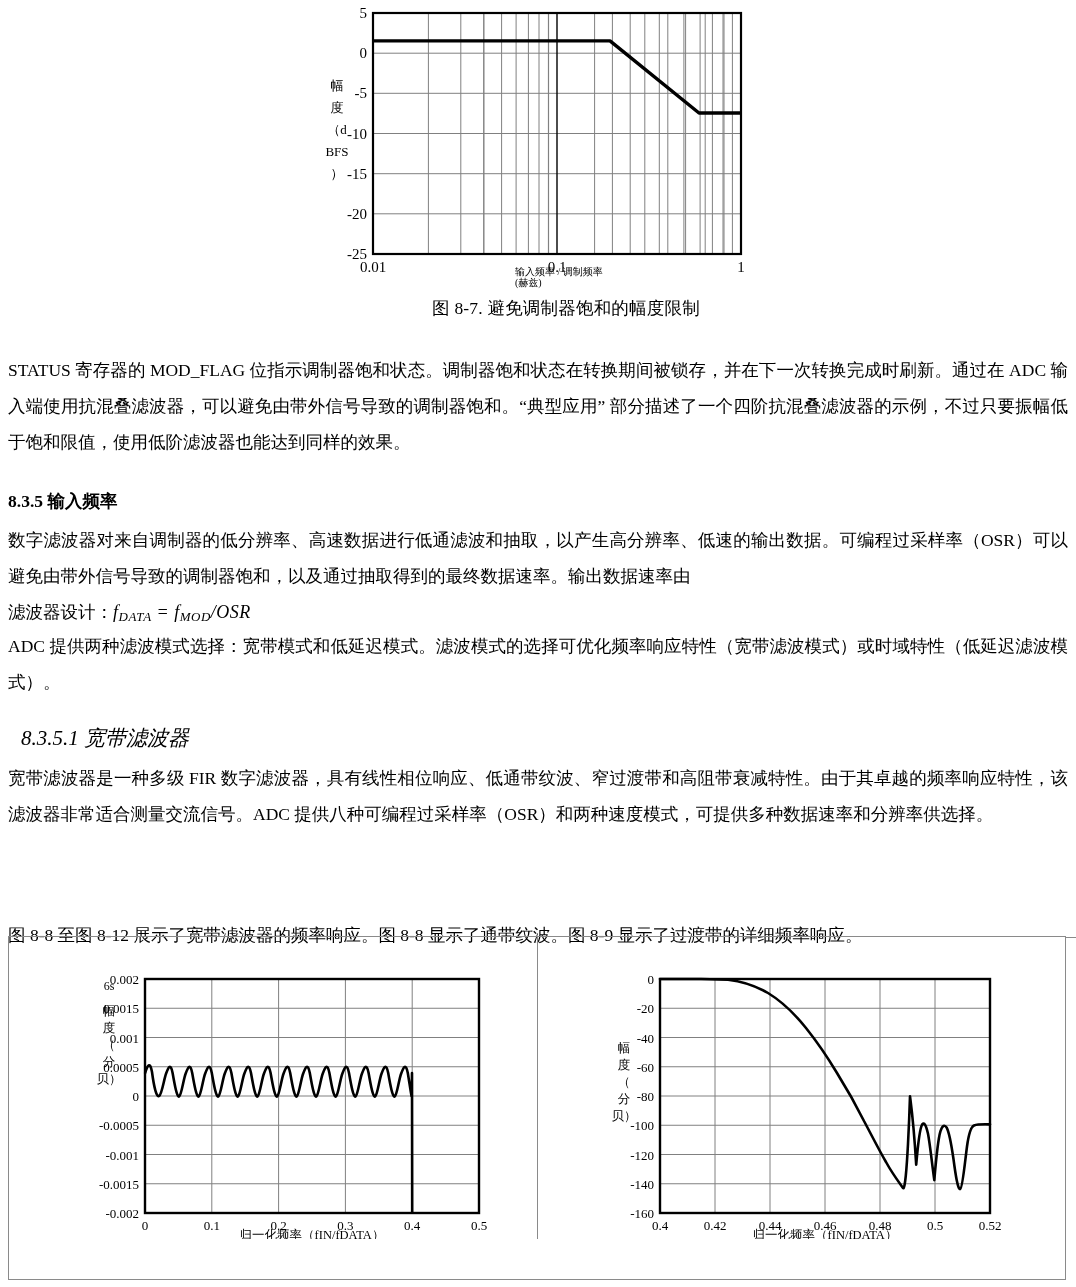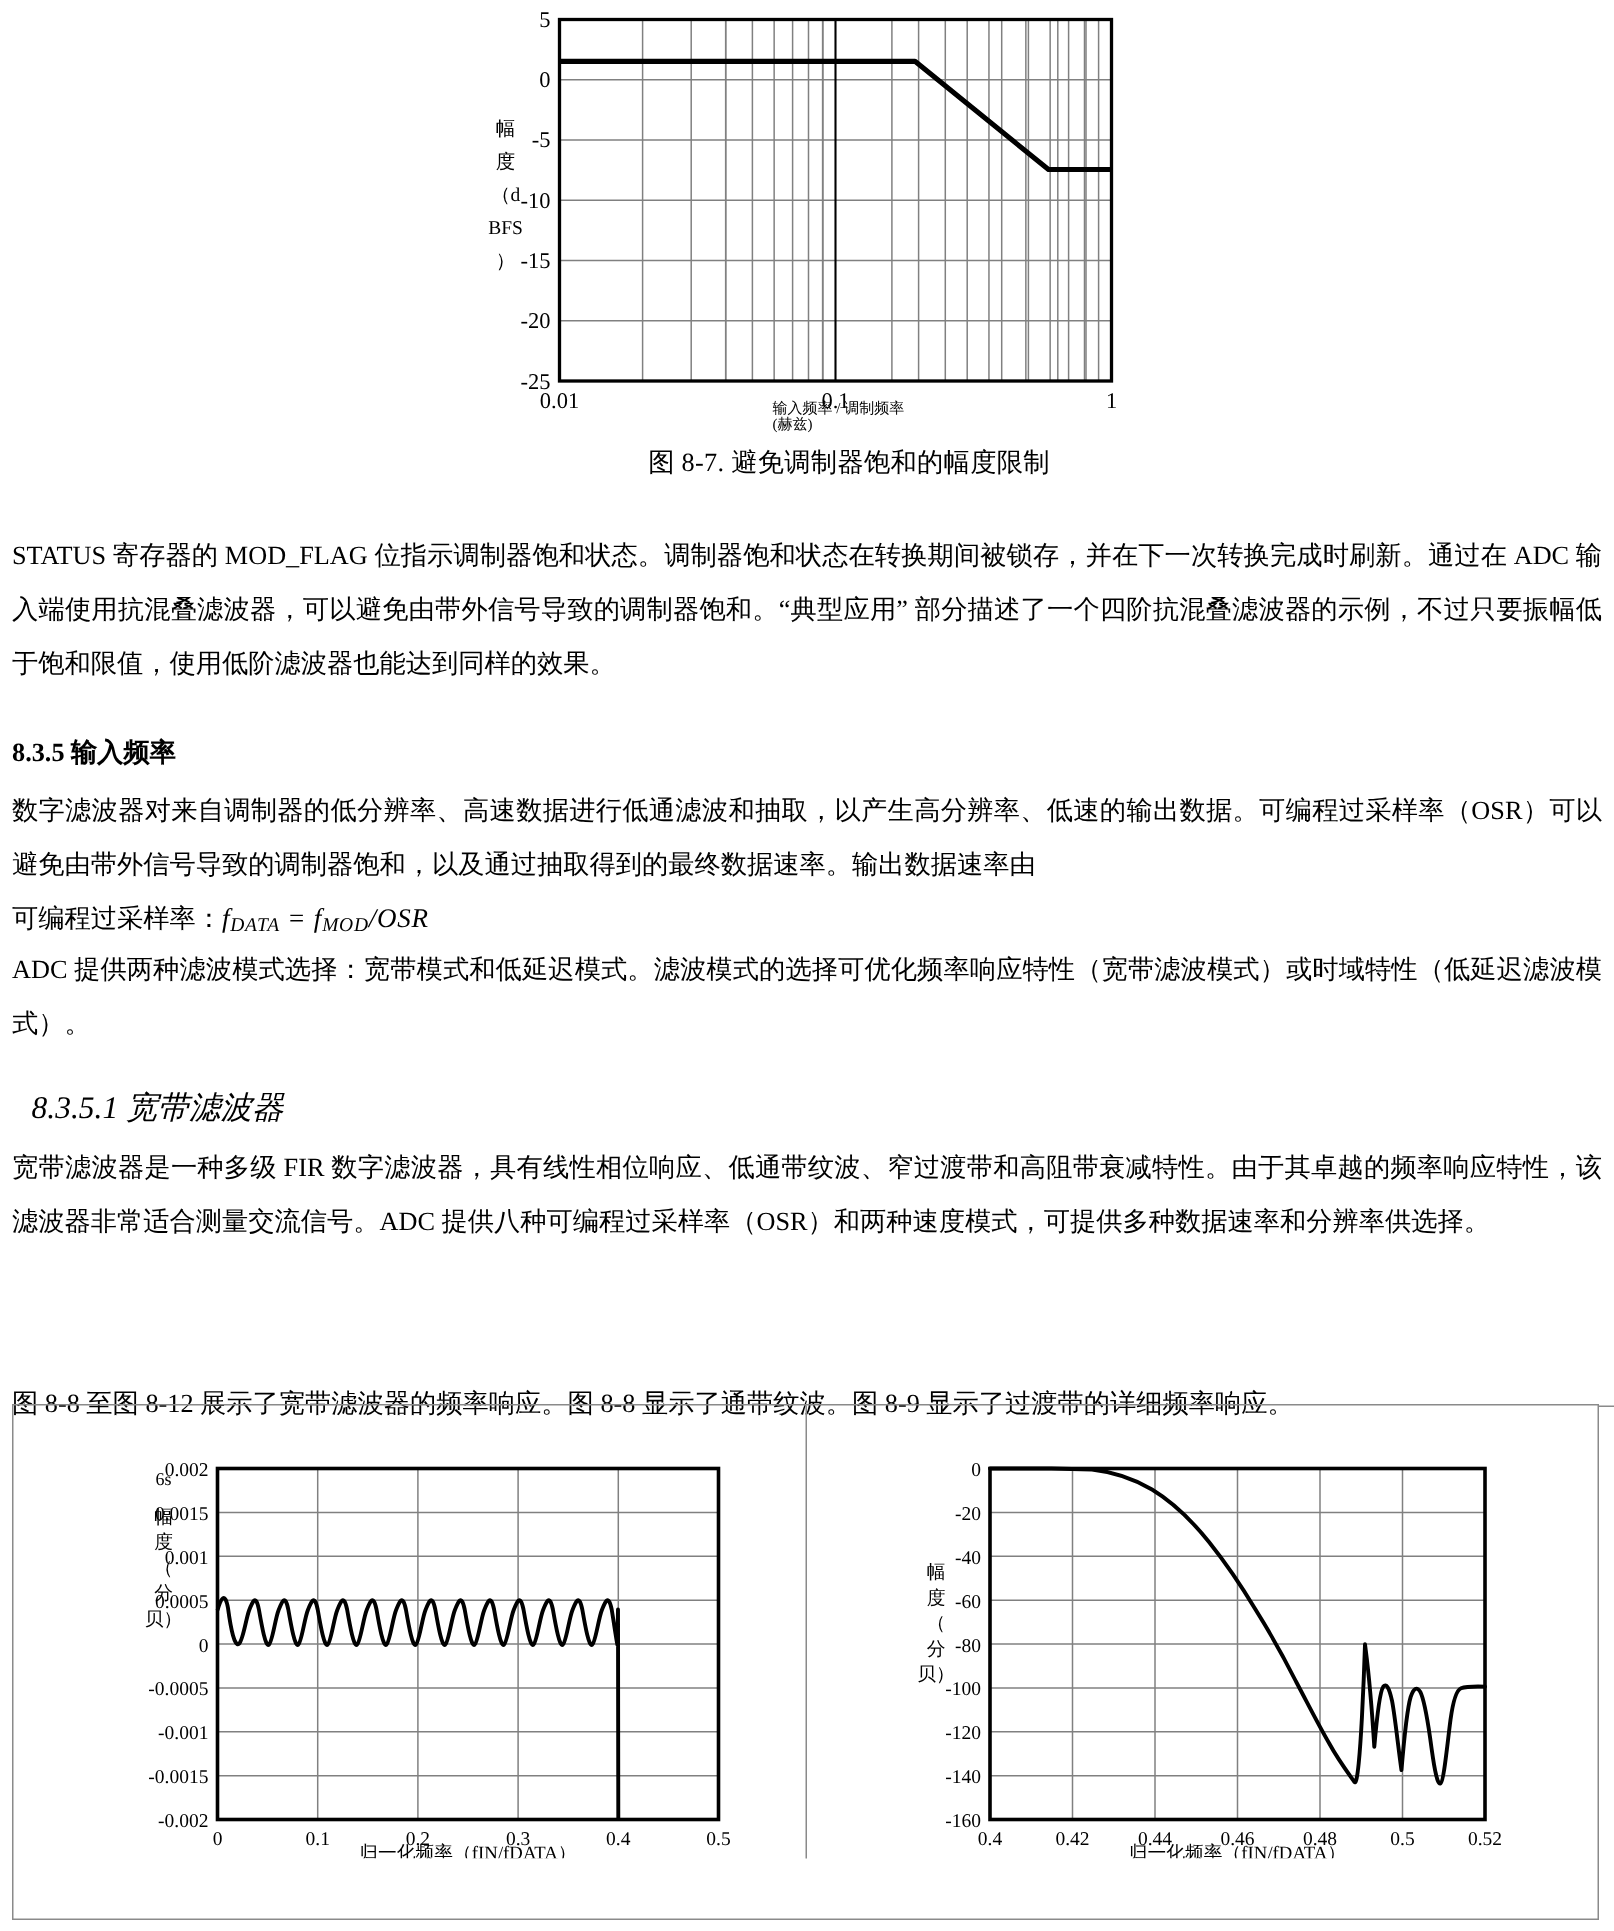--- a/index.html
+++ b/index.html
@@ -222,21 +222,21 @@
 
 <div id="fig87-caption">图 8-7. 避免调制器饱和的幅度限制</div>
 
 <div class="para" id="p1">STATUS 寄存器的 MOD_FLAG 位指示调制器饱和状态。调制器饱和状态在转换期间被锁存，并在下一次转换完成时刷新。通过在 ADC 输入端使用抗混叠滤波器，可以避免由带外信号导致的调制器饱和。“典型应用” 部分描述了一个四阶抗混叠滤波器的示例，不过只要振幅低于饱和限值，使用低阶滤波器也能达到同样的效果。</div>
 
 <div class="sec-head" id="h835">8.3.5 输入频率</div>
 
 <div class="para" id="p2">数字滤波器对来自调制器的低分辨率、高速数据进行低通滤波和抽取，以产生高分辨率、低速的输出数据。可编程过采样率（OSR）可以避免由带外信号导致的调制器饱和，以及通过抽取得到的最终数据速率。输出数据速率由</div>
 
 <div class="para" id="p2b">
-  <span>可编程过采样率：</span><span class="formula"><span>f</span><span class="sub">DATA</span><span> = </span><span>f</span><span class="sub">MOD</span><span>/OSR</span></span>
+  <span>滤波器设计：</span><span class="formula"><span>f</span><span class="sub">DATA</span><span> = </span><span>f</span><span class="sub">MOD</span><span>/OSR</span></span>
 </div>
 
 <div class="para" id="p3">ADC 提供两种滤波模式选择：宽带模式和低延迟模式。滤波模式的选择可优化频率响应特性（宽带滤波模式）或时域特性（低延迟滤波模式）。</div>
 
 <div class="sec-head-ital" id="h8351">8.3.5.1 宽带滤波器</div>
 
 <div class="para" id="p4">宽带滤波器是一种多级 FIR 数字滤波器，具有线性相位响应、低通带纹波、窄过渡带和高阻带衰减特性。由于其卓越的频率响应特性，该滤波器非常适合测量交流信号。ADC 提供八种可编程过采样率（OSR）和两种速度模式，可提供多种数据速率和分辨率供选择。</div>
 
 <div class="para" id="p5">图 8-8 至图 8-12 展示了宽带滤波器的频率响应。图 8-8 显示了通带纹波。图 8-9 显示了过渡带的详细频率响应。</div>
 

